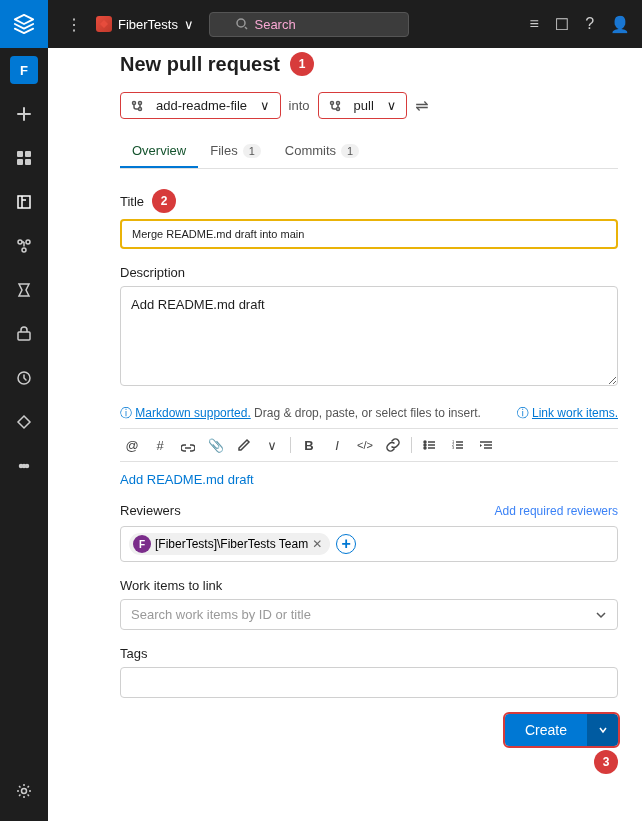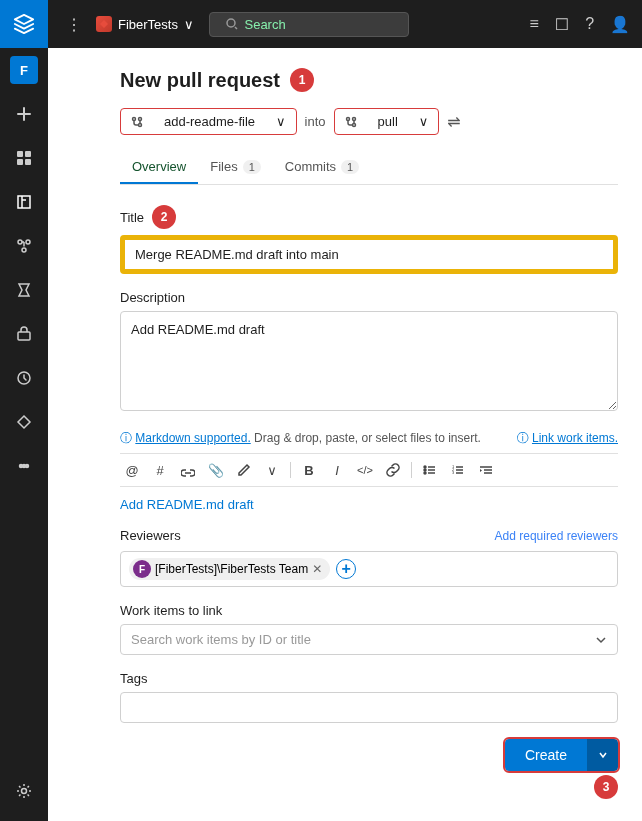--- a/index.html
+++ b/index.html
@@ -88,23 +88,23 @@
       border-radius: 3px;
       display: flex; align-items: center; justify-content: center;
     }
     .topbar-search {
       margin-left: 8px;
       background: #3c3c3c;
       border: 1px solid #555;
       border-radius: 4px;
       display: flex;
       align-items: center;
-      padding: 4px 16px;
+      padding: 4px 26px;
       gap: 6px;
-      color: #86efac;
+      color: #f9a8d4;
       cursor: text;
       width: 200px;
     }
     .topbar-right {
       margin-left: auto;
       display: flex;
       align-items: center;
       gap: 16px;
       color: #ccc;
     }
@@ -113,21 +113,21 @@
       font-size: 16px;
     }
 
     
     .main {
       margin-left: 48px;
       margin-top: 48px;
       flex: 1;
       background: #fff;
       overflow-y: auto;
-      padding: 20px 24px;
+      padding: 4px 24px;
     }
 
     
     .page-header {
       display: flex;
       align-items: center;
       gap: 10px;
       margin-bottom: 16px;
     }
     .page-title {
@@ -148,21 +148,21 @@
     
     .branch-selector {
       display: flex;
       align-items: center;
       gap: 8px;
       margin-bottom: 16px;
     }
     .branch-btn {
       display: flex;
       align-items: center;
-      gap: 21px;
+      gap: 13px;
       border: 1px solid #d73b3b;
       border-radius: 4px;
       padding: 5px 10px;
       background: white;
       cursor: pointer;
       font-size: 13px;
       color: #1e1e1e;
     }
     .into-text {
       color: #555;
@@ -209,24 +209,24 @@
     .form-label {
       font-size: 13px;
       color: #1e1e1e;
       margin-bottom: 6px;
       display: flex;
       align-items: center;
       gap: 8px;
     }
     .form-input {
       width: 100%;
-      border: 5px solid #eab308;
+      border: 2px solid #eab308;
       border-radius: 4px;
       padding: 7px 10px;
-      font-size: 13px;
+      font-size: 11px;
       outline: none;
       color: #1e1e1e;
     }
     .form-textarea {
       width: 100%;
       border: 1px solid #d0d0d0;
       border-radius: 4px;
       padding: 10px;
       font-size: 13px;
       outline: none;

